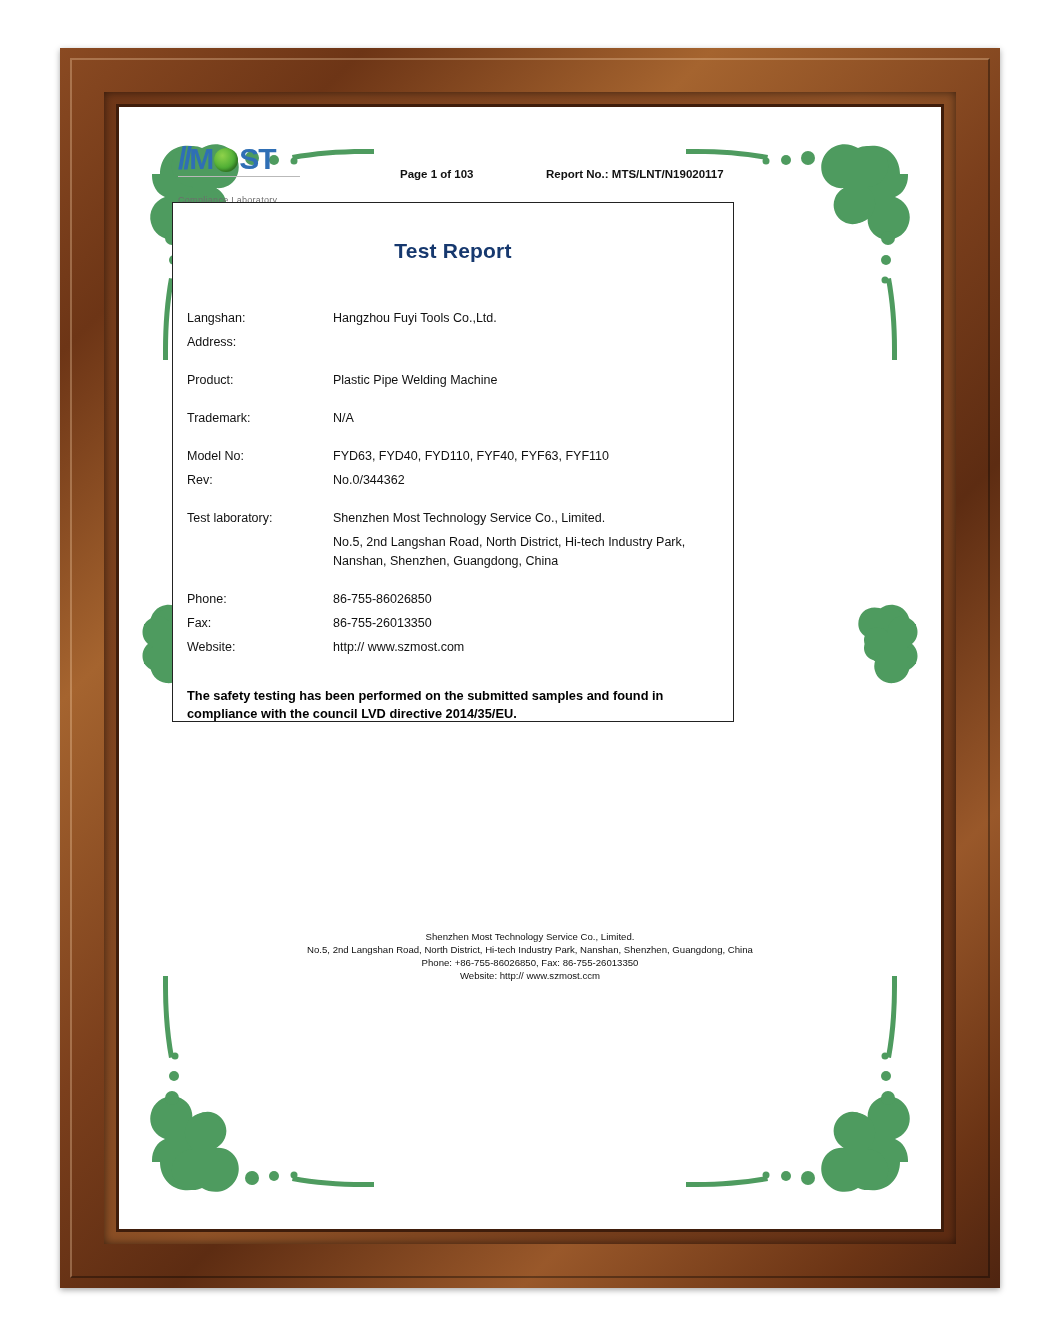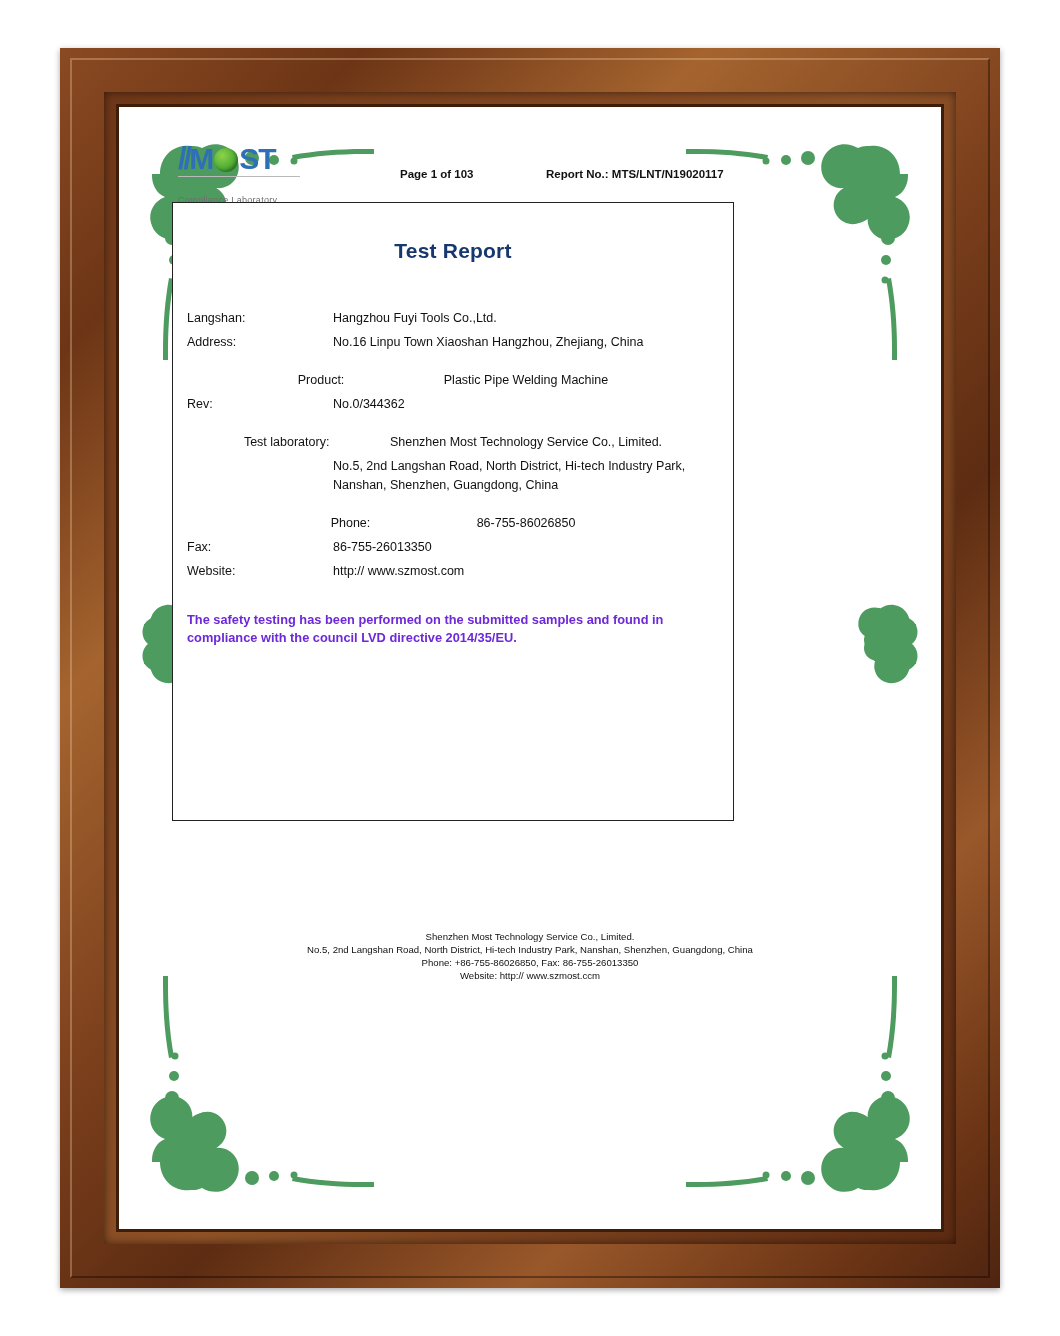--- a/index.html
+++ b/index.html
@@ -156,21 +156,21 @@
     color: #111;
     white-space: nowrap;
   }
 
   
   .box {
     position: absolute;
     left: 172px;
     top: 202px;
     width: 562px;
-    height: 619px;
+    height: 520px;
     border: 1px solid #222;
     background: #fff;
     box-sizing: border-box;
   }
   .title {
     text-align: center;
     font-size: 21px;
     font-weight: bold;
     color: #16386e;
     margin-top: 36px;
@@ -179,41 +179,41 @@
 
   .fields {
     margin: 46px 0 0 0;
     padding: 0 14px 0 14px;
   }
   .row {
     display: flex;
     align-items: flex-start;
     margin-bottom: 5px;
   }
-  .row.gap { margin-top: 19px; justify-content: center; }
+  .row.gap { margin-top: 19px; }
   .lbl {
     width: 146px;
     flex: 0 0 146px;
     font-size: 12.5px;
     color: #111;
     line-height: 19px;
   }
   .val {
     font-size: 12.5px;
     color: #111;
     line-height: 19px;
   }
   .val.cont { margin-left: 146px; }
 
   .statement {
     margin: 30px 14px 0 14px;
     font-size: 12.8px;
     font-weight: bold;
     line-height: 18px;
-    color: #6d28d9;
+    color: #000000;
   }
 
   
   .footer {
     position: absolute;
     left: 120px;
     top: 930px;
     width: 820px;
     text-align: center;
     font-size: 9.6px;
@@ -341,29 +341,36 @@
 
   <div class="fields">
 
     <div class="row">
       <div class="lbl">Langshan:</div>
       <div class="val">Hangzhou Fuyi Tools Co.,Ltd.</div>
     </div>
 
     <div class="row">
       <div class="lbl">Address:</div>
-      <div class="val">No.16 Linpu Town Xiaoshan Hangzhou, Zhejiang, China</div>
     </div>
 
     <div class="row gap">
       <div class="lbl">Product:</div>
       <div class="val">Plastic Pipe Welding Machine</div>
     </div>
 
-
+    <div class="row gap">
+      <div class="lbl">Trademark:</div>
+      <div class="val">N/A</div>
+    </div>
+
+    <div class="row gap">
+      <div class="lbl">Model No:</div>
+      <div class="val">FYD63, FYD40, FYD110, FYF40, FYF63, FYF110</div>
+    </div>
 
 
     <div class="row">
       <div class="lbl">Rev:</div>
       <div class="val">No.0/344362</div>
     </div>
 
     <div class="row gap">
       <div class="lbl">Test laboratory:</div>
       <div class="val">Shenzhen Most Technology Service Co., Limited.</div>

